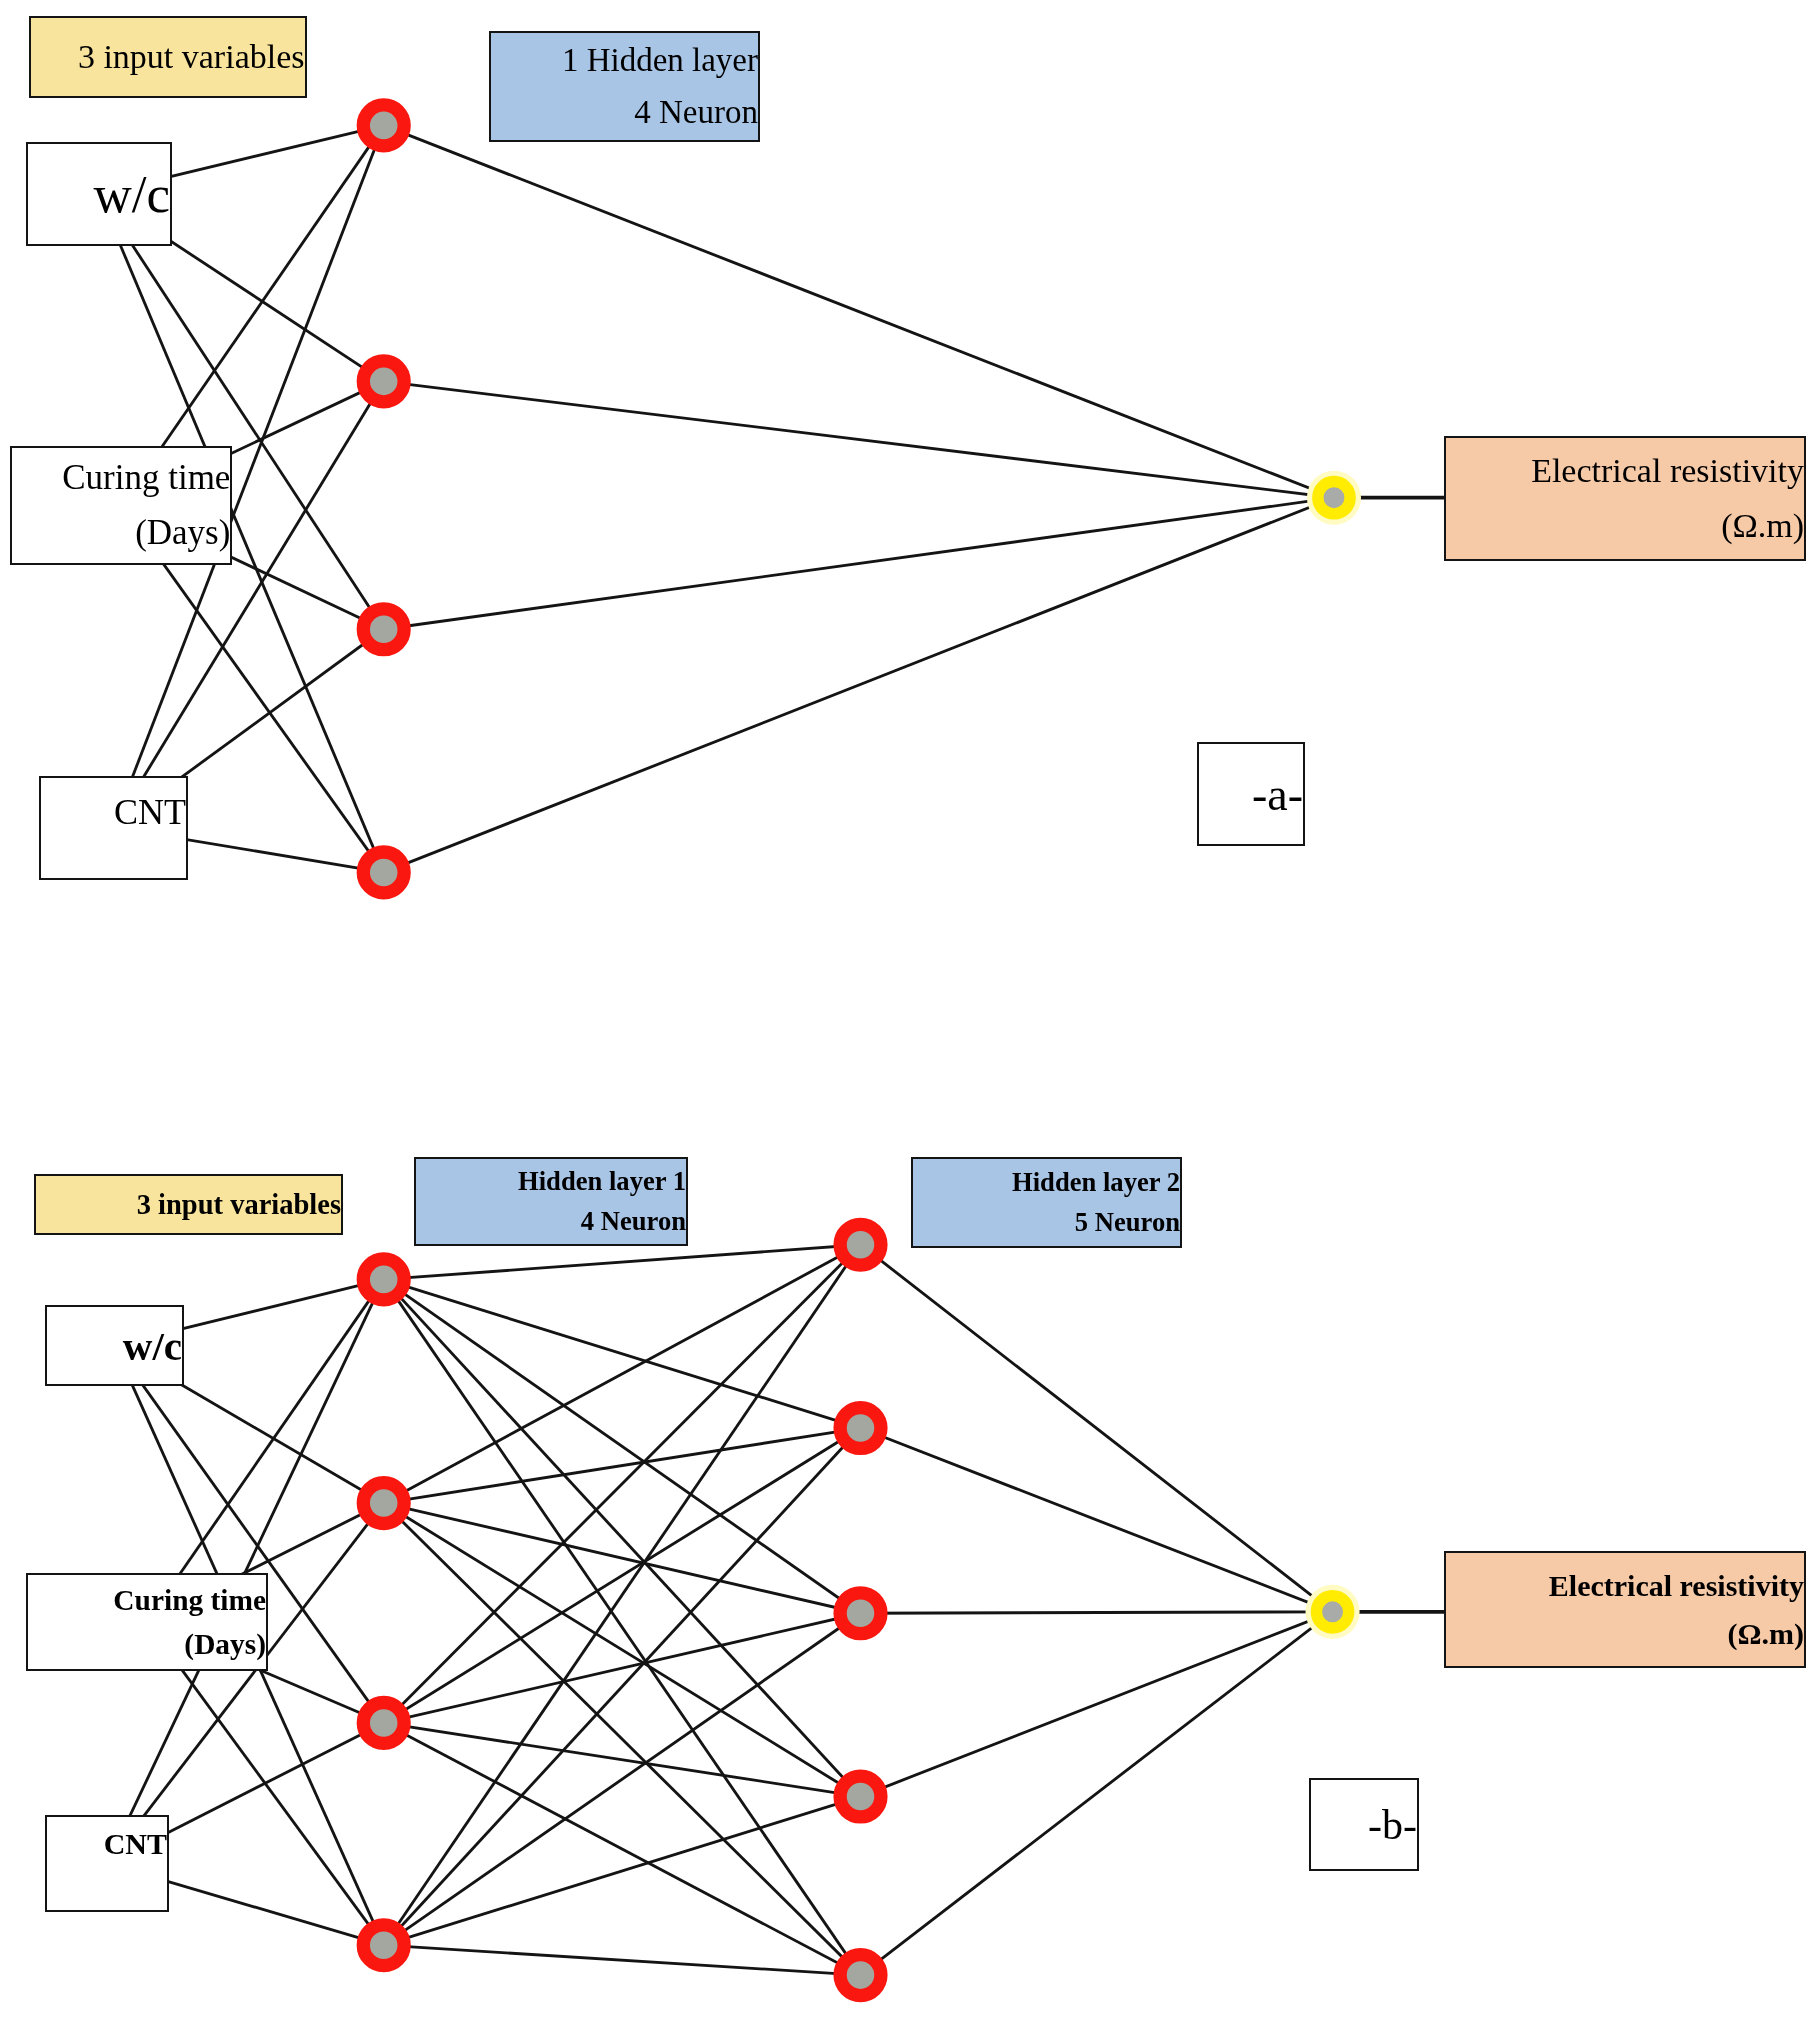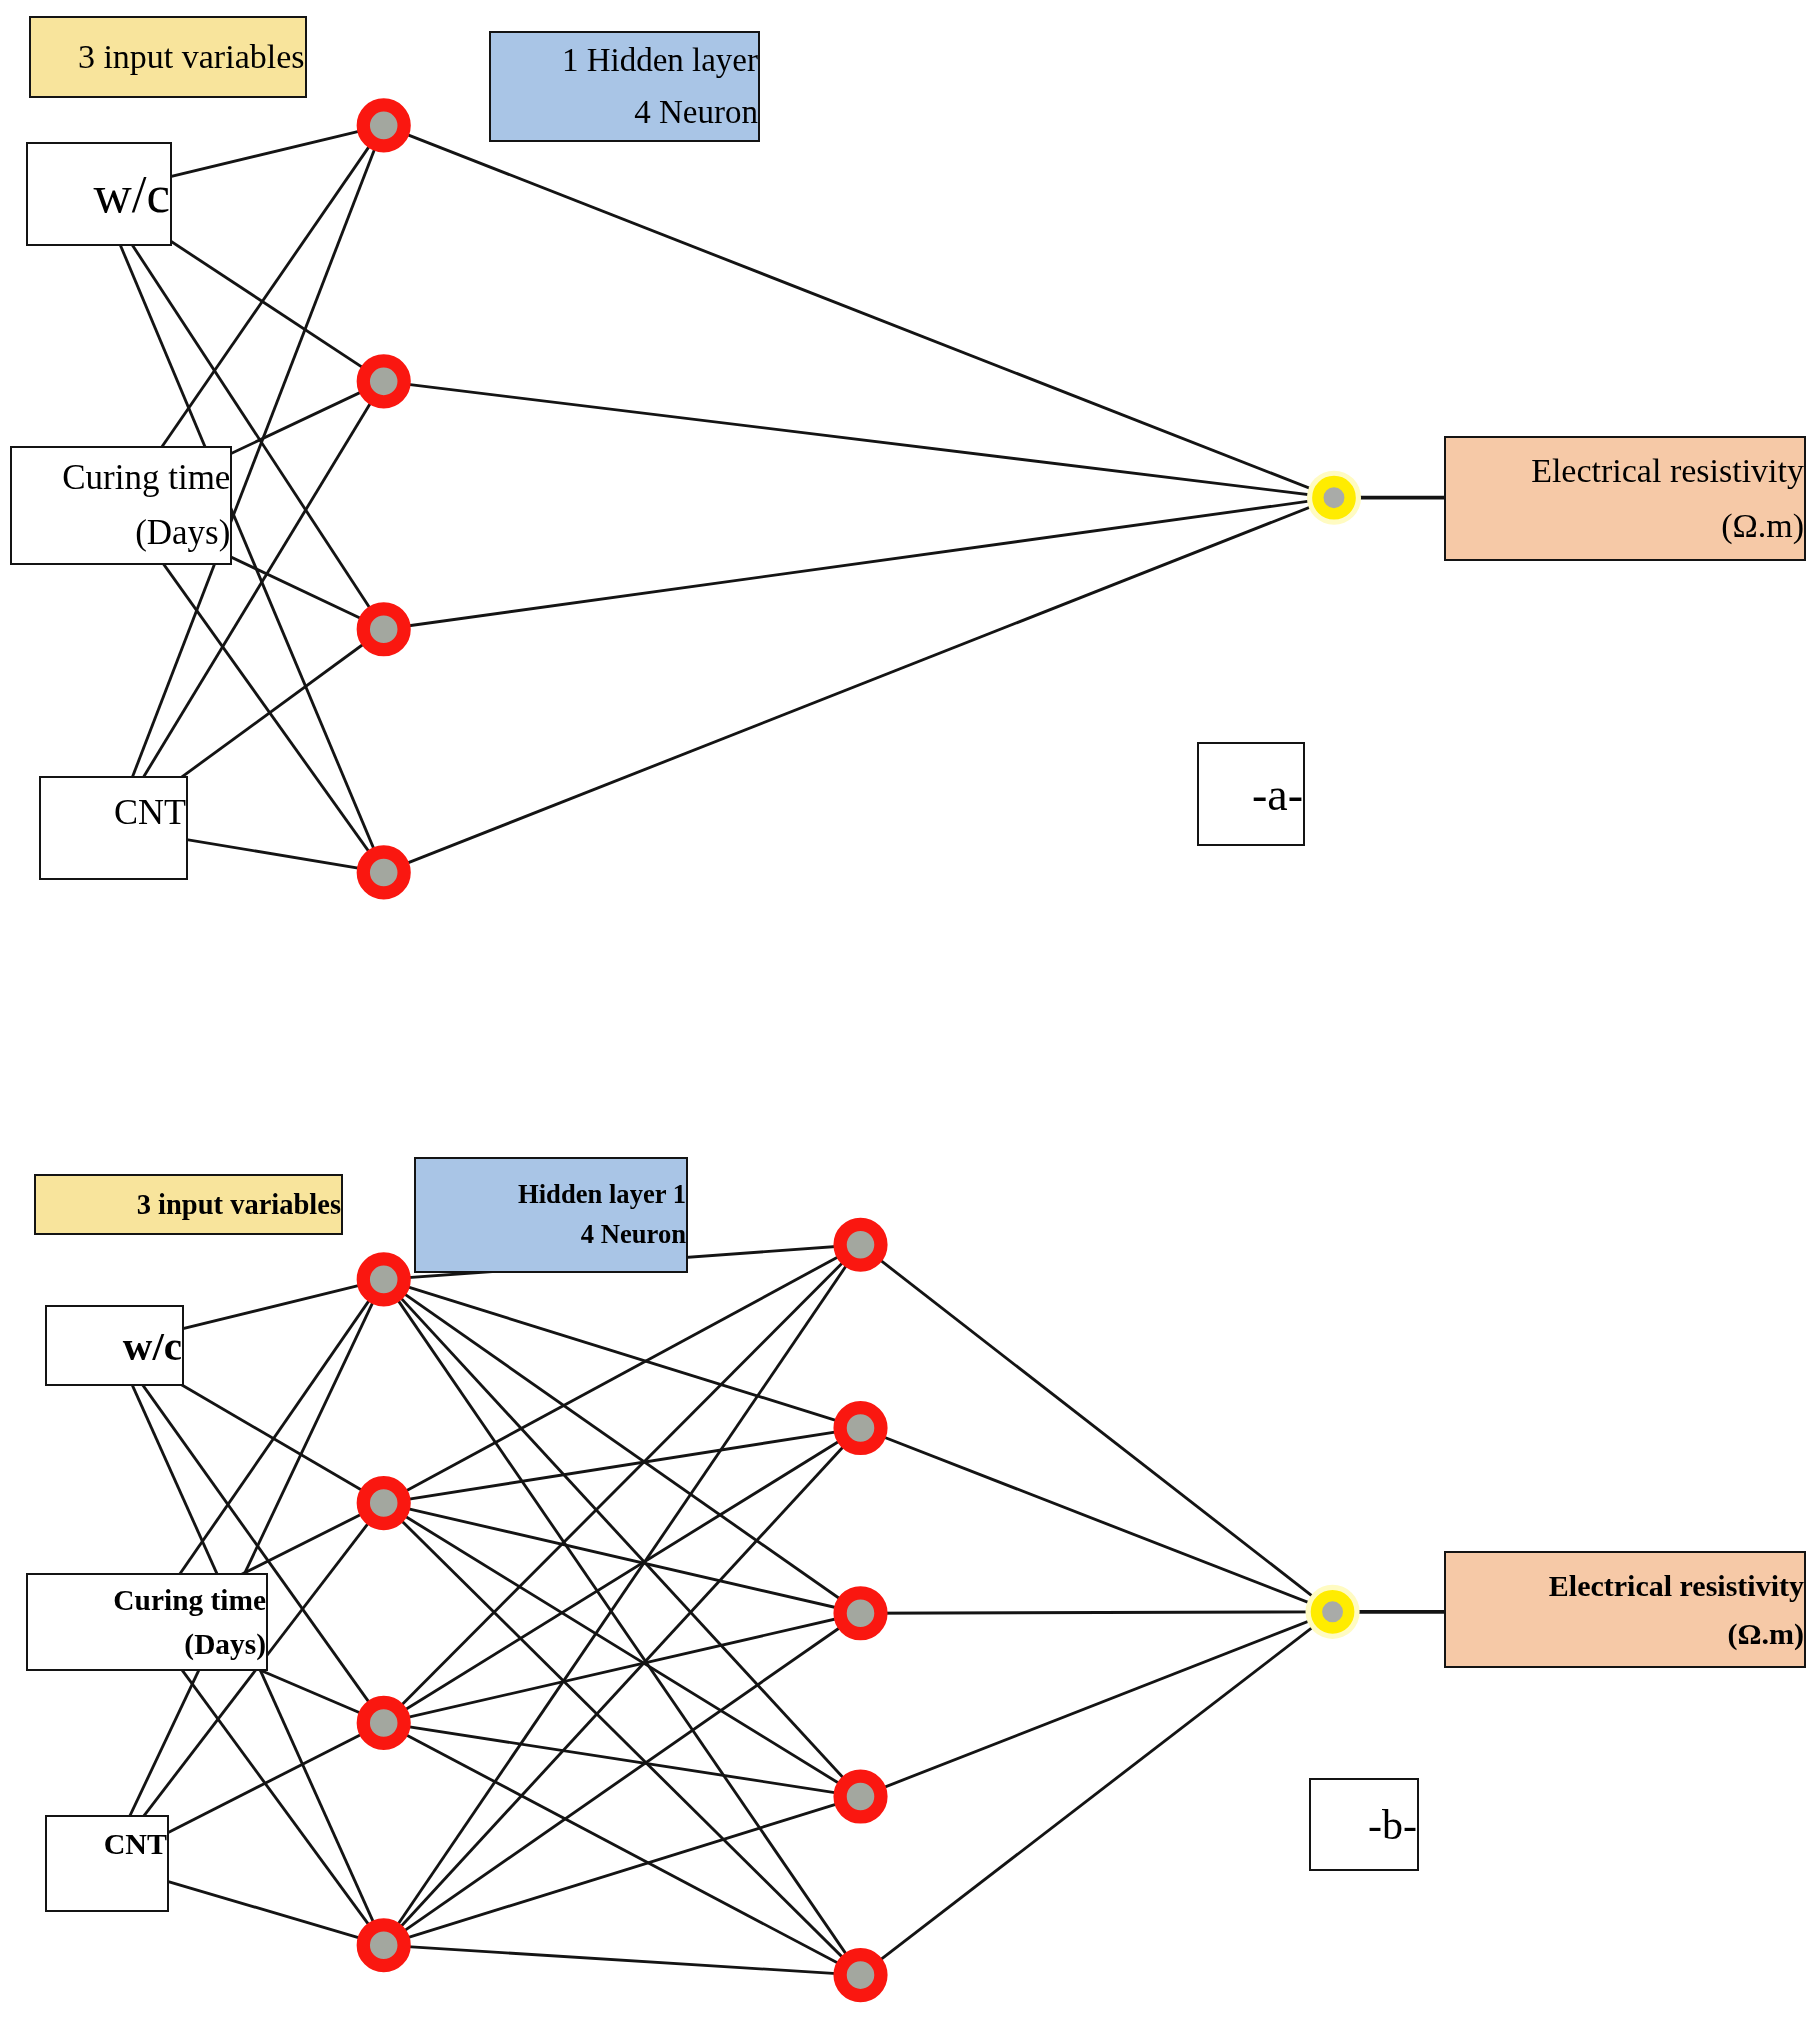--- a/index.html
+++ b/index.html
@@ -19,21 +19,21 @@
   .a-input-label {left:28.5px;  top:15.7px;   width:278px; height:82px; font-size:34px;}
   .a-hidden-label{left:489px;top:31px;   width:271px; height:111px; font-size:33px; line-height:1.55;}
   .a-wc          {left:26px;  top:142px;  width:146px; height:104px; font-size:53px;}
   .a-curing      {left:10.4px;  top:446px;  width:222px; height:119px; font-size:35px; line-height:1.55;}
   .a-cnt         {left:39px;  top:776px; width:149px; height:104px; font-size:36px; justify-content:flex-start; padding-top:13.3px;}
   .a-output      {left:1444px;top:436px;  width:362px; height:125px; font-size:34px; line-height:1.6;}
   .a-caption     {left:1197px;top:742px; width:108px; height:104px; font-size:46px;}
 
   
   .b-input-label {left:34px;  top:1174px; width:309px; height:61px; font-size:28.5px;}
-  .b-hidden1     {left:414px; top:1157px; width:274px; height:116px; font-size:26.6px; line-height:1.5;}
+  .b-hidden1     {left:414px; top:1157px; width:274px; height:89px; font-size:26.6px; line-height:1.5;}
   .b-hidden2     {left:911px;top:1157px; width:271px; height:91px; font-size:26.6px; line-height:1.5;}
   .b-wc          {left:45px;  top:1305px; width:139px; height:81px; font-size:41px;}
   .b-curing      {left:26px;  top:1573px; width:242px; height:98px; font-size:29.4px; line-height:1.5;}
   .b-cnt         {left:45px;  top:1815px; width:124px; height:97px; font-size:30px; justify-content:flex-start; padding-top:9.5px;}
   .b-output      {left:1444px;top:1551px; width:362px; height:117px; font-size:30px; line-height:1.6;}
   .b-caption     {left:1309px;top:1778px; width:110px; height:93px; font-size:42px;}
 </style>
 </head>
 <body>
 
@@ -147,20 +147,24 @@
 
   <div class="box fill-input-label bold b-input-label" style="background: rgb(248, 228, 156);">
     <span>3 input variables</span>
   </div>
 
   <div class="box fill-hidden-label bold b-hidden1" style="background: rgb(169, 197, 230);">
     <span>Hidden layer 1</span>
     <span>4 Neuron</span>
   </div>
 
+  <div class="box fill-hidden-label bold b-hidden2" style="background: rgb(169, 197, 230);">
+    <span>Hidden layer 2</span>
+    <span>5 Neuron</span>
+  </div>
 
   <div class="box bold b-wc">
     <span>w/c</span>
   </div>
 
   <div class="box bold b-curing">
     <span>Curing time</span>
     <span>(Days)</span>
   </div>
 

